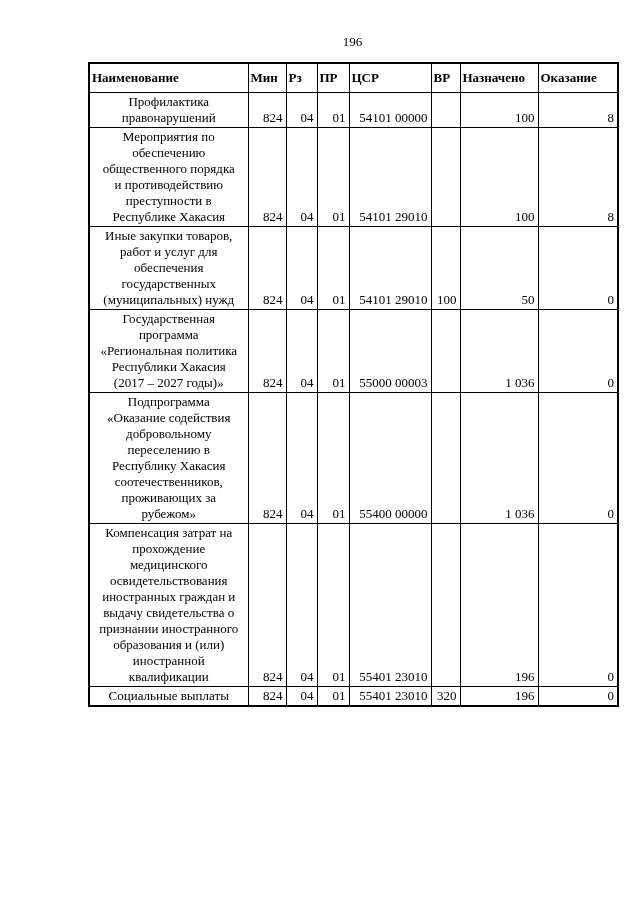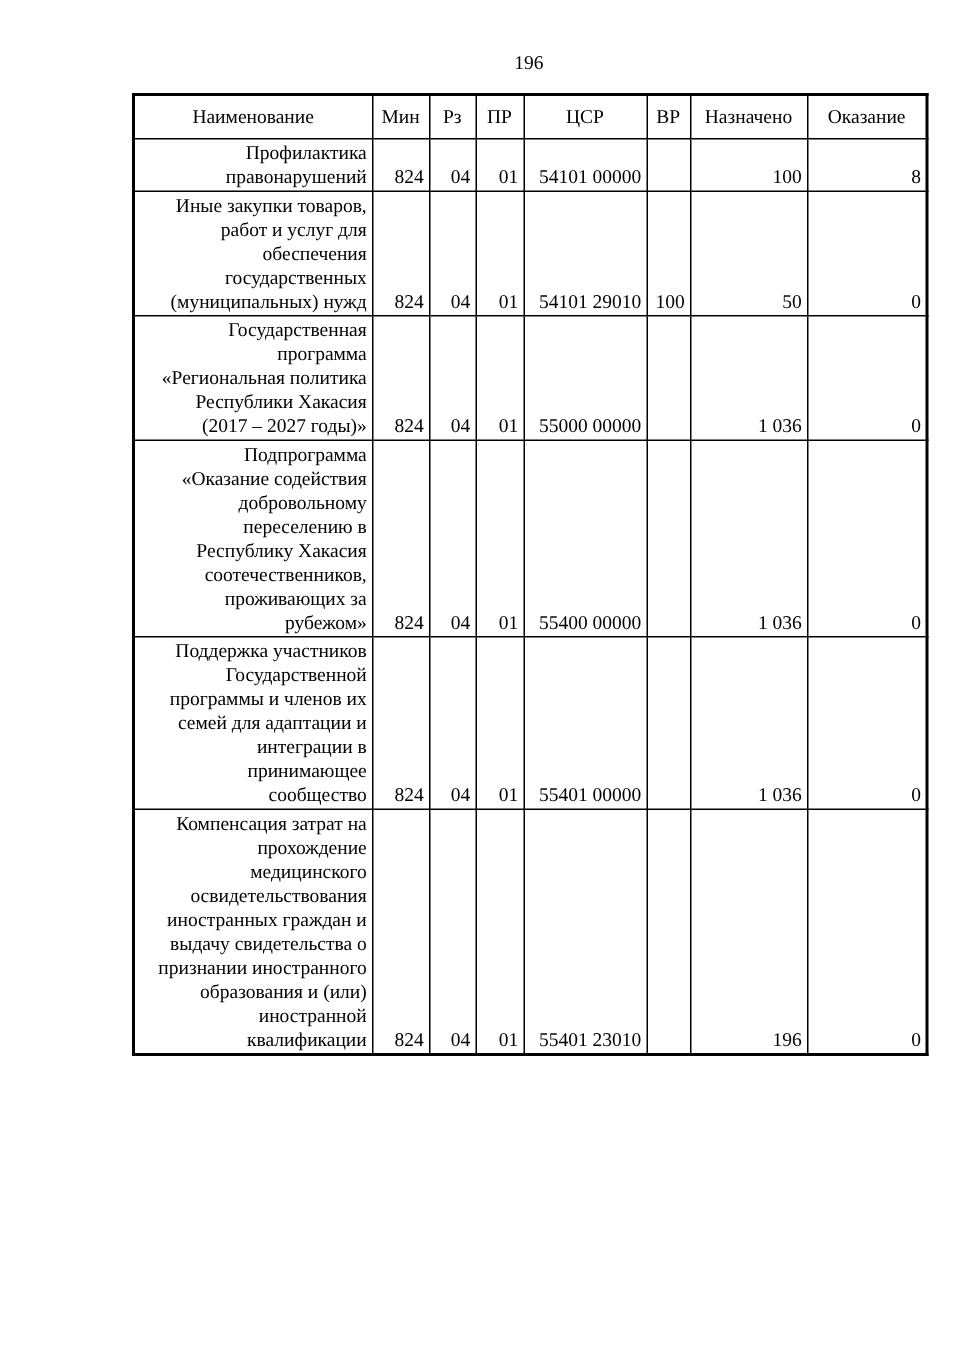--- a/index.html
+++ b/index.html
@@ -31,34 +31,34 @@
     font-size: 13px;
     line-height: 16px;
   }
   table.budget, table.budget th, table.budget td {
     border: 1px solid #000000;
   }
   table.budget {
     border-width: 2px;
   }
   table.budget th {
-    font-weight: normal;
-    text-align: center;
+    font-weight: bold;
+    text-align: left;
     vertical-align: middle;
     height: 26px;
     padding: 1px 2px;
     overflow: hidden;
   }
   table.budget td {
     vertical-align: bottom;
     padding: 1px 3px;
     overflow: hidden;
   }
   td.cell-name {
-    text-align: right;
+    text-align: center;
     white-space: pre-line;
     padding-left: 2px;
     padding-right: 1px;
   }
   td.cell-num {
     text-align: right;
   }
 </style>
 </head>
 <body>
@@ -94,20 +94,35 @@
 правонарушений</td>
       <td class="cell-num">824</td>
       <td class="cell-num">04</td>
       <td class="cell-num">01</td>
       <td class="cell-num">54101 00000</td>
       <td class="cell-num"></td>
       <td class="cell-num">100</td>
       <td class="cell-num">8</td>
     </tr>
     <tr>
+      <td class="cell-name">Мероприятия по
+обеспечению
+общественного порядка
+и противодействию
+преступности в
+Республике Хакасия</td>
+      <td class="cell-num">824</td>
+      <td class="cell-num">04</td>
+      <td class="cell-num">01</td>
+      <td class="cell-num">54101 29010</td>
+      <td class="cell-num"></td>
+      <td class="cell-num">100</td>
+      <td class="cell-num">8</td>
+    </tr>
+    <tr>
       <td class="cell-name">Иные закупки товаров,
 работ и услуг для
 обеспечения
 государственных
 (муниципальных) нужд</td>
       <td class="cell-num">824</td>
       <td class="cell-num">04</td>
       <td class="cell-num">01</td>
       <td class="cell-num">54101 29010</td>
       <td class="cell-num">100</td>
@@ -116,54 +131,38 @@
     </tr>
     <tr>
       <td class="cell-name">Государственная
 программа
 «Региональная политика
 Республики Хакасия
 (2017 – 2027 годы)»</td>
       <td class="cell-num">824</td>
       <td class="cell-num">04</td>
       <td class="cell-num">01</td>
-      <td class="cell-num">55000 00000</td>
+      <td class="cell-num">55000 00003</td>
       <td class="cell-num"></td>
       <td class="cell-num">1 036</td>
       <td class="cell-num">0</td>
     </tr>
     <tr>
       <td class="cell-name">Подпрограмма
 «Оказание содействия
 добровольному
 переселению в
 Республику Хакасия
 соотечественников,
 проживающих за
 рубежом»</td>
       <td class="cell-num">824</td>
       <td class="cell-num">04</td>
       <td class="cell-num">01</td>
       <td class="cell-num">55400 00000</td>
-      <td class="cell-num"></td>
-      <td class="cell-num">1 036</td>
-      <td class="cell-num">0</td>
-    </tr>
-    <tr>
-      <td class="cell-name">Поддержка участников
-Государственной
-программы и членов их
-семей для адаптации и
-интеграции в
-принимающее
-сообщество</td>
-      <td class="cell-num">824</td>
-      <td class="cell-num">04</td>
-      <td class="cell-num">01</td>
-      <td class="cell-num">55401 00000</td>
       <td class="cell-num"></td>
       <td class="cell-num">1 036</td>
       <td class="cell-num">0</td>
     </tr>
     <tr>
       <td class="cell-name">Компенсация затрат на
 прохождение
 медицинского
 освидетельствования
 иностранных граждан и
@@ -173,14 +172,24 @@
 иностранной
 квалификации</td>
       <td class="cell-num">824</td>
       <td class="cell-num">04</td>
       <td class="cell-num">01</td>
       <td class="cell-num">55401 23010</td>
       <td class="cell-num"></td>
       <td class="cell-num">196</td>
       <td class="cell-num">0</td>
     </tr>
+    <tr>
+      <td class="cell-name">Социальные выплаты</td>
+      <td class="cell-num">824</td>
+      <td class="cell-num">04</td>
+      <td class="cell-num">01</td>
+      <td class="cell-num">55401 23010</td>
+      <td class="cell-num">320</td>
+      <td class="cell-num">196</td>
+      <td class="cell-num">0</td>
+    </tr>
   </tbody>
 </table>
 
 </body></html>

